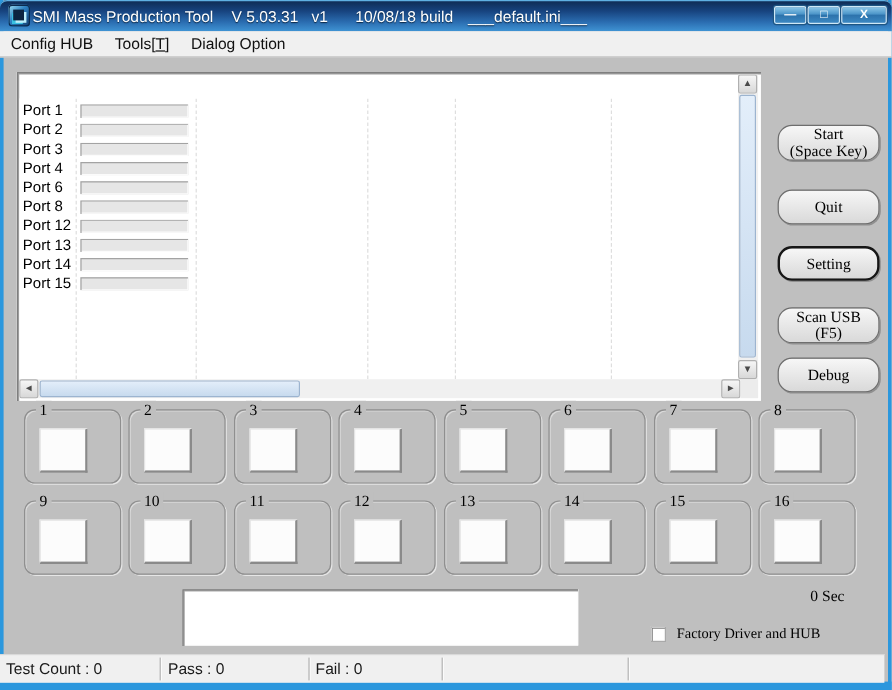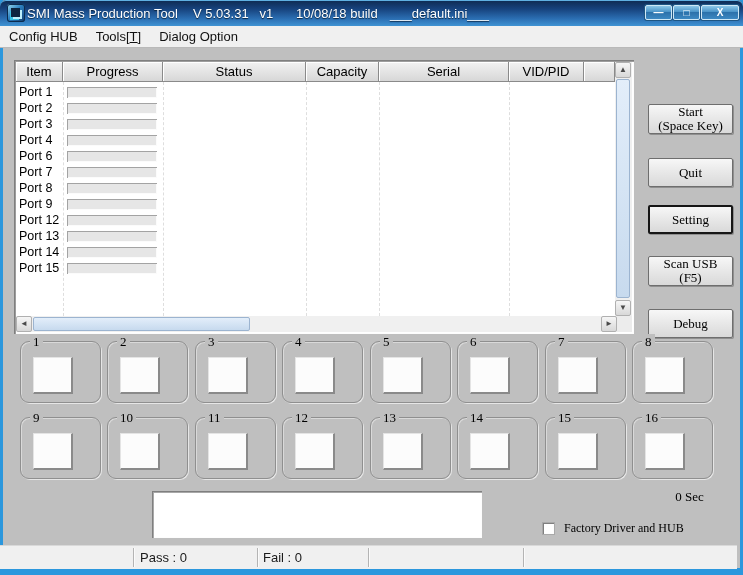--- a/index.html
+++ b/index.html
@@ -47,21 +47,21 @@
   .hscroll{position:absolute;left:0;top:254px;width:601px;height:16px;background:#f0f0f0;}
   .corner{position:absolute;left:601px;top:254px;width:15px;height:16px;background:#ececec;}
   .sbtn{position:absolute;box-sizing:border-box;background:linear-gradient(#f6f6f6,#d8d8d8);
     border:1px solid #b0b0b0;border-radius:2px;color:#4a4a4a;font-size:8px;
     display:flex;align-items:center;justify-content:center;line-height:1;}
   .thumb{position:absolute;box-sizing:border-box;border-radius:2px;
     background:linear-gradient(#e3eefa,#c7daee);border:1px solid #9cb4d0;}
   
   .btn{position:absolute;left:648px;width:85px;box-sizing:border-box;
     background:linear-gradient(#f7f7f7 0%,#e9e9e9 45%,#d9d9d9 100%);
-    border:1px solid #6e6e6e;border-radius:2px;box-shadow:1px 1px 0 #8f8f8f;
+    border:1px solid #6e6e6e;border-radius:12px;box-shadow:1px 1px 0 #8f8f8f;
     font-family:"Liberation Serif",serif;font-size:13px;color:#000;
     display:flex;flex-direction:column;align-items:center;justify-content:center;line-height:14px;}
   .btn.default{border:2px solid #161616;}
   
   .gbox{position:absolute;width:81px;height:62px;box-sizing:border-box;
     border:1px solid #8f8f8f;border-radius:9px;box-shadow:inset 1px 1px 0 #d9d9d9, 1px 1px 0 #e6e6e6;}
   .gnum{position:absolute;left:9px;top:-8px;background:#bfbfbf;padding:0 3px;
     font-family:"Liberation Serif",serif;font-size:13px;color:#000;line-height:15px;}
   .gsq{position:absolute;left:12px;top:15px;width:40px;height:37px;background:#fcfcfc;
     border-top:1px solid #e4e4e4;border-left:1px solid #e4e4e4;
@@ -99,29 +99,20 @@
 </div>
 
 <div class="menubar">
   <span class="menu-item">Config HUB</span>
   <span class="menu-item"><span>Tools[</span><span class="ul">T</span><span>]</span></span>
   <span class="menu-item">Dialog Option</span>
 </div>
 
 <div class="listview">
   <div class="lv-inner">
-    <div class="lv-header">
-      <div class="hcell" style="width:47px">Item</div>
-      <div class="hcell" style="width:100px">Progress</div>
-      <div class="hcell" style="width:143px">Status</div>
-      <div class="hcell" style="width:73px">Capacity</div>
-      <div class="hcell" style="width:130px">Serial</div>
-      <div class="hcell" style="width:75px">VID/PID</div>
-      <div class="hcell" style="width:31px"></div>
-    </div>
     <div class="lv-body">
       <div class="gridline" style="left:47px"></div>
       <div class="gridline" style="left:147px"></div>
       <div class="gridline" style="left:290px"></div>
       <div class="gridline" style="left:363px"></div>
       <div class="gridline" style="left:493px"></div>
       <div class="gridline" style="left:568px"></div>
       <div class="rows">
         <div class="row">
             <div class="c-item">Port 1</div>
@@ -147,33 +138,21 @@
               <div class="pbar"></div>
             </div>
           </div>
         <div class="row">
             <div class="c-item">Port 6</div>
             <div class="c-prog">
               <div class="pbar"></div>
             </div>
           </div>
         <div class="row">
-            <div class="c-item">Port 7</div>
-            <div class="c-prog">
-              <div class="pbar"></div>
-            </div>
-          </div>
-        <div class="row">
             <div class="c-item">Port 8</div>
-            <div class="c-prog">
-              <div class="pbar"></div>
-            </div>
-          </div>
-        <div class="row">
-            <div class="c-item">Port 9</div>
             <div class="c-prog">
               <div class="pbar"></div>
             </div>
           </div>
         <div class="row">
             <div class="c-item">Port 12</div>
             <div class="c-prog">
               <div class="pbar"></div>
             </div>
           </div>
@@ -220,21 +199,21 @@
 <div class="btn" style="top:158px;height:29px">
   <span>Quit</span>
 </div>
 <div class="btn default" style="top:205px;height:29px">
   <span>Setting</span>
 </div>
 <div class="btn" style="top:256px;height:30px">
   <span>Scan USB</span>
   <span>(F5)</span>
 </div>
-<div class="btn" style="top:309px;height:29px">
+<div class="btn" style="top:298px;height:29px">
   <span>Debug</span>
 </div>
 
 <div class="gbox" style="left:20px;top:341px">
     <span class="gnum">1</span>
     <div class="gsq"></div>
   </div>
 <div class="gbox" style="left:107px;top:341px">
     <span class="gnum">2</span>
     <div class="gsq"></div>
@@ -298,19 +277,20 @@
   </div>
 
 <div class="logbox"></div>
 <div class="timer">0 Sec</div>
 <div class="chkrow">
   <span class="cbox"></span>
   <span class="cblabel">Factory Driver and HUB</span>
 </div>
 
 <div class="statusbar">
+  <span class="spane" style="left:5px">Test Count : 0</span>
   <span class="spane" style="left:140px">Pass : 0</span>
   <span class="spane" style="left:263px">Fail : 0</span>
   <span class="sdiv" style="left:133px"></span>
   <span class="sdiv" style="left:257px"></span>
   <span class="sdiv" style="left:368px"></span>
   <span class="sdiv" style="left:523px"></span>
 </div>
 
 </body></html>

